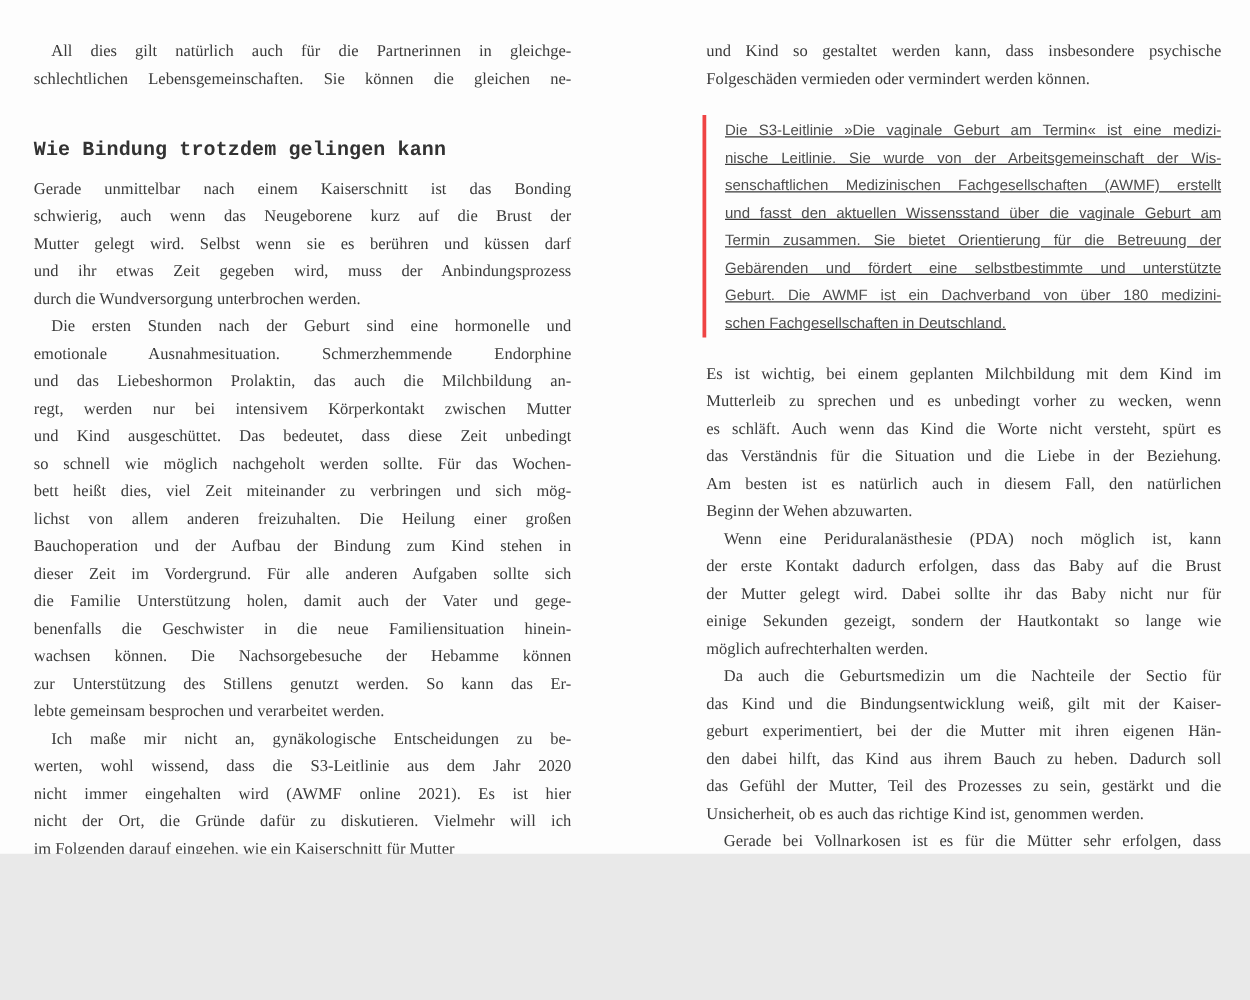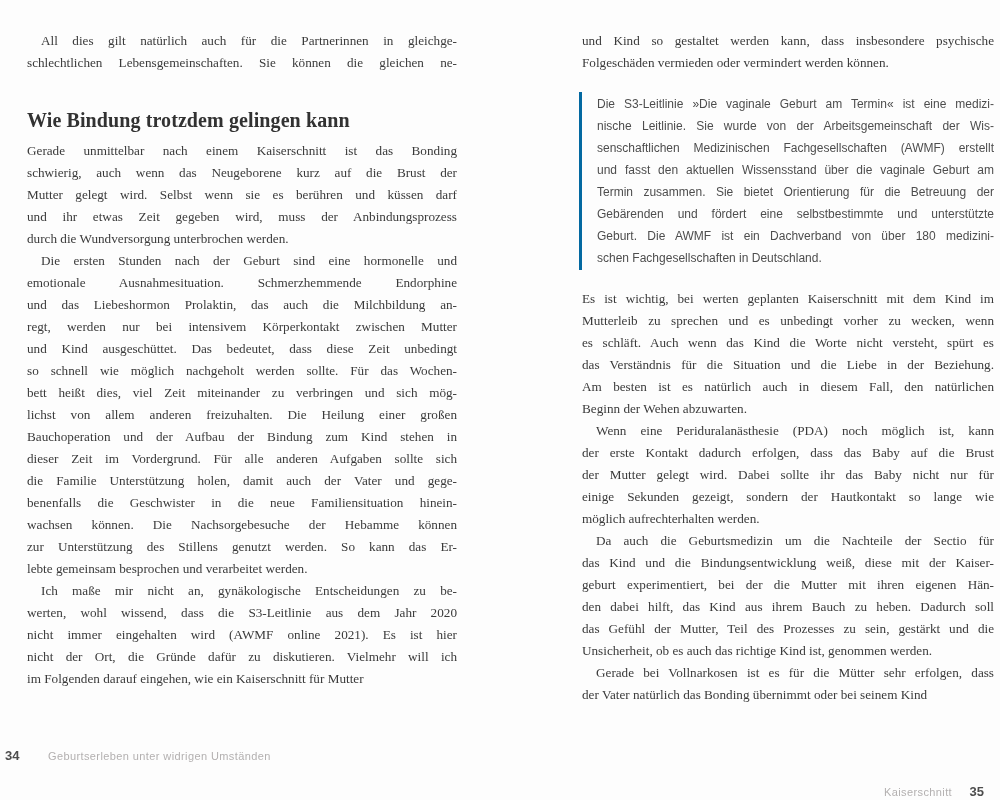--- a/index.html
+++ b/index.html
@@ -1,47 +1,48 @@
 <!DOCTYPE html>
 <html lang="de"><head>
 <meta charset="utf-8">
 <style>
   html,body { margin:0; padding:0; }
   body { background:#e9e9e9; }
   .spread {
-    position:relative; width:1000px; height:800px;
+    position:relative; width:1000px; height:683px;
     background:#fdfdfd; overflow:hidden;
     font-family:"Liberation Serif", serif;
     color:#3a3a3a;
   }
   .page { position:absolute; top:0; }
   .page.left  { left:27px;  width:430px; }
-  .page.right { left:582px; width:412px; }
+  .page.right { left:565px; width:412px; }
   .page-body { padding-top:30px; }
 
   .para { margin:0; }
   .line {
     font-size:13.2px; line-height:22px; max-height:22px; overflow:hidden;
     text-align:justify; text-align-last:justify;
     hyphens:none;
   }
   .line.last { text-align-last:left; }
   .line.indent { text-indent:14px; }
 
   .heading {
     margin:36px 0 10px 0;
-    font-family:Liberation Serif, serif;
-    font-size:20px; font-weight:700; color:#323232;
+    font-family:Liberation Mono, monospace;
+    font-size:16px; font-weight:700; color:#323232;
     letter-spacing:0.1px; line-height:20px;
   }
 
   .infobox {
     margin:18px 0 18px -3px;
-    border-left:3px solid #0369a1;
+    border-left:3px solid #ef4444;
     padding:1px 0 1px 15px;
+    text-decoration:underline;
   }
   .infobox .line {
     font-family:"Liberation Sans", sans-serif;
     font-size:12px; color:#4d4d4d; line-height:22px; max-height:22px;
   }
 
   .footer {
     position:absolute; top:746px;
     font-family:"Liberation Sans", sans-serif;
     white-space:nowrap;
@@ -109,37 +110,37 @@
           <div class="line">Die S3-Leitlinie »Die vaginale Geburt am Termin« ist eine medizi-</div>
           <div class="line">nische Leitlinie. Sie wurde von der Arbeitsgemeinschaft der Wis-</div>
           <div class="line">senschaftlichen Medizinischen Fachgesellschaften (AWMF) erstellt</div>
           <div class="line">und fasst den aktuellen Wissensstand über die vaginale Geburt am</div>
           <div class="line">Termin zusammen. Sie bietet Orientierung für die Betreuung der</div>
           <div class="line">Gebärenden und fördert eine selbstbestimmte und unterstützte</div>
           <div class="line">Geburt. Die AWMF ist ein Dachverband von über 180 medizini-</div>
           <div class="line last">schen Fachgesellschaften in Deutschland.</div>
         </div>
         <div class="para">
-          <div class="line">Es ist wichtig, bei werten geplanten Kaiserschnitt mit dem Kind im</div>
+          <div class="line">Es ist wichtig, bei einem geplanten Milchbildung mit dem Kind im</div>
           <div class="line">Mutterleib zu sprechen und es unbedingt vorher zu wecken, wenn</div>
           <div class="line">es schläft. Auch wenn das Kind die Worte nicht versteht, spürt es</div>
           <div class="line">das Verständnis für die Situation und die Liebe in der Beziehung.</div>
           <div class="line">Am besten ist es natürlich auch in diesem Fall, den natürlichen</div>
           <div class="line last">Beginn der Wehen abzuwarten.</div>
         </div>
         <div class="para">
           <div class="line indent">Wenn eine Periduralanästhesie (PDA) noch möglich ist, kann</div>
           <div class="line">der erste Kontakt dadurch erfolgen, dass das Baby auf die Brust</div>
           <div class="line">der Mutter gelegt wird. Dabei sollte ihr das Baby nicht nur für</div>
           <div class="line">einige Sekunden gezeigt, sondern der Hautkontakt so lange wie</div>
           <div class="line last">möglich aufrechterhalten werden.</div>
         </div>
         <div class="para">
           <div class="line indent">Da auch die Geburtsmedizin um die Nachteile der Sectio für</div>
-          <div class="line">das Kind und die Bindungsentwicklung weiß, diese mit der Kaiser-</div>
+          <div class="line">das Kind und die Bindungsentwicklung weiß, gilt mit der Kaiser-</div>
           <div class="line">geburt experimentiert, bei der die Mutter mit ihren eigenen Hän-</div>
           <div class="line">den dabei hilft, das Kind aus ihrem Bauch zu heben. Dadurch soll</div>
           <div class="line">das Gefühl der Mutter, Teil des Prozesses zu sein, gestärkt und die</div>
           <div class="line last">Unsicherheit, ob es auch das richtige Kind ist, genommen werden.</div>
         </div>
         <div class="para">
           <div class="line indent">Gerade bei Vollnarkosen ist es für die Mütter sehr erfolgen, dass</div>
           <div class="line last">der Vater natürlich das Bonding übernimmt oder bei seinem Kind</div>
         </div>
       </div>

